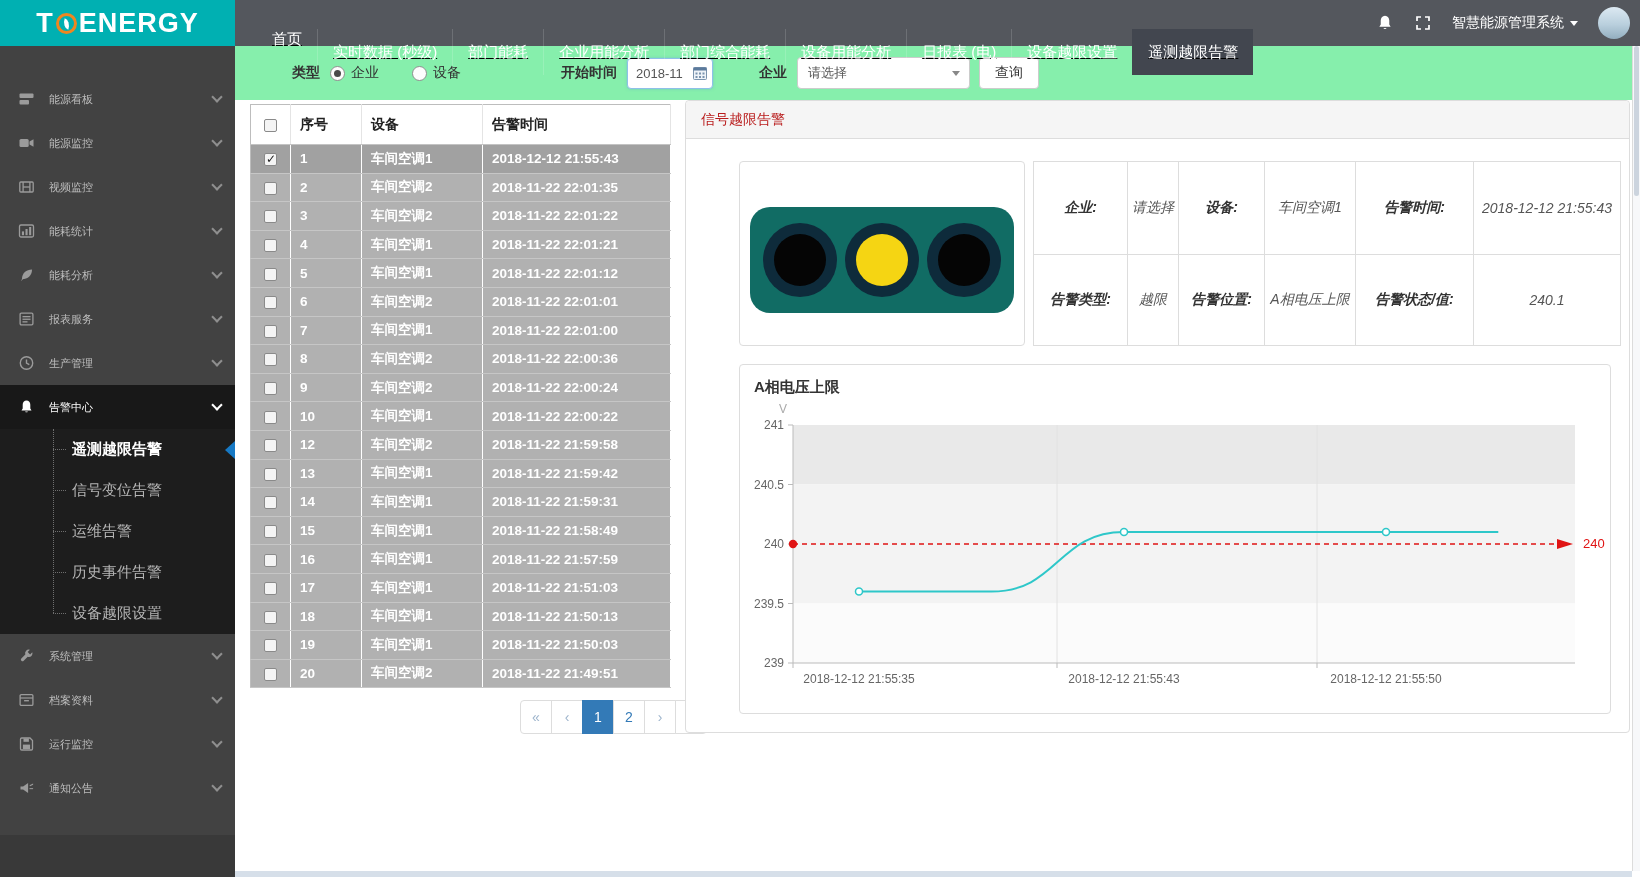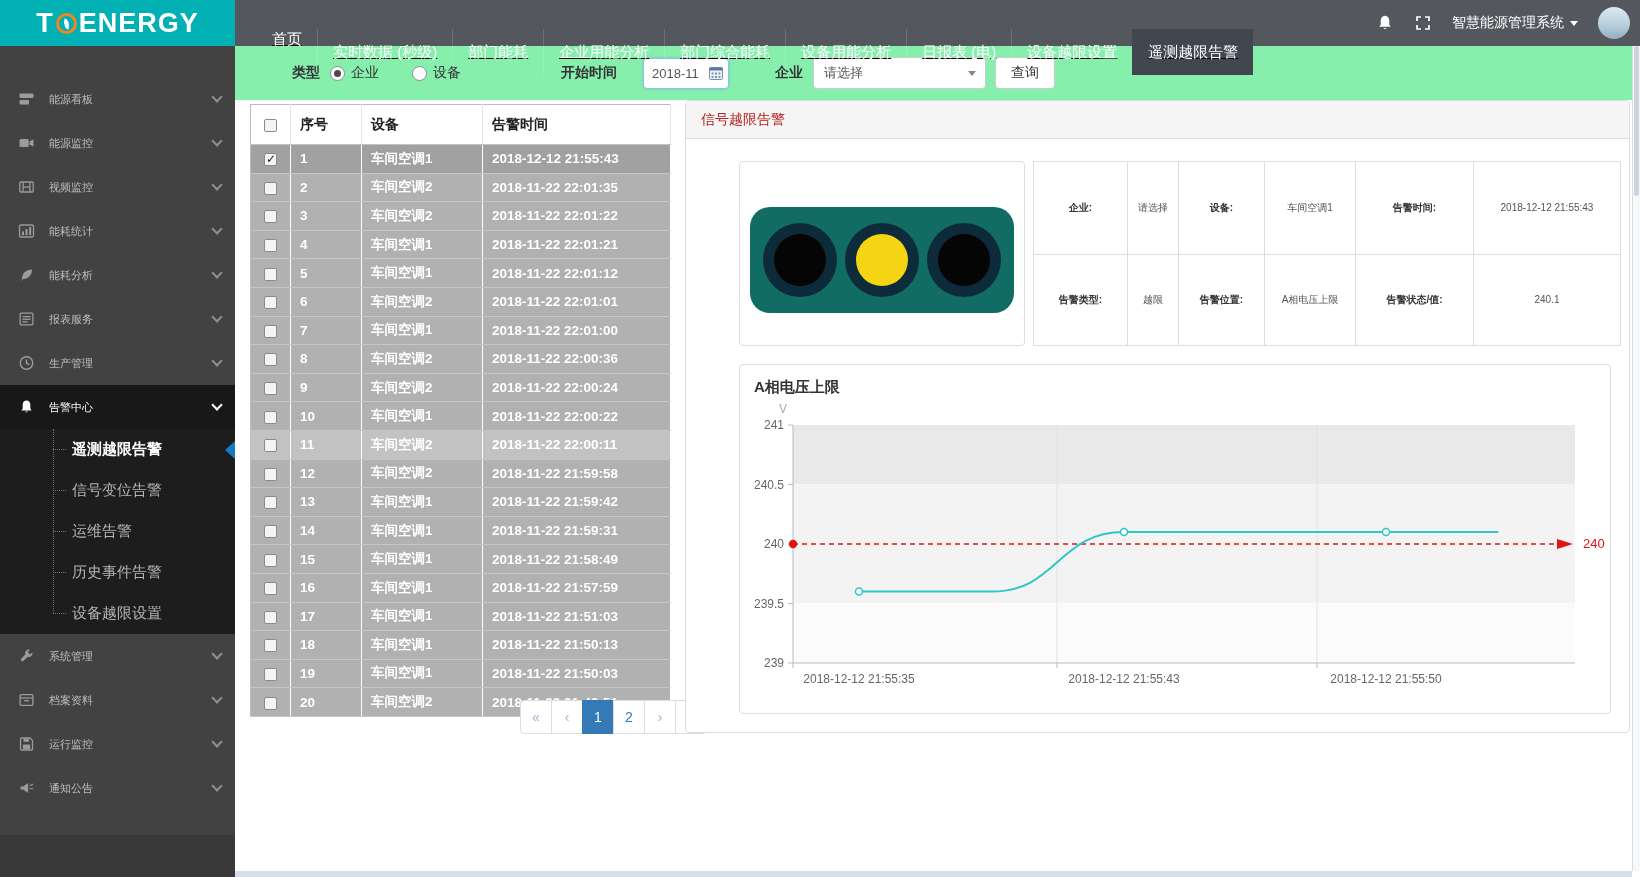--- a/index.html
+++ b/index.html
@@ -45,21 +45,21 @@
           border-top:9px solid transparent; border-bottom:9px solid transparent; border-right:10px solid #1779c4; }
 
   
   .filter-bar { position:absolute; left:235px; top:46px; right:8px; height:54px; background:#86efac;
                 display:flex; align-items:center; padding-left:57px; font-size:14px; color:#333; }
   .flabel { font-weight:bold; }
   .radio-group { display:flex; align-items:center; gap:7px; margin-left:10px; }
   .radio { width:15px; height:15px; border-radius:50%; border:1px solid #8f8f8f; background:#fdfdfd; position:relative; display:inline-block; }
   .radio.checked::after { content:""; position:absolute; left:3px; top:3px; width:7px; height:7px; border-radius:50%; background:#4a4a4a; }
   .radio-opt { display:flex; align-items:center; gap:6px; margin-right:26px; cursor:pointer; }
-  .date-wrap { margin-left:26px; position:relative;border-radius:12px; }
+  .date-wrap { margin-left:10px; position:relative;border-radius:12px; }
   .date-input { width:86px; height:31px; border:1px solid #8ec0e8; border-radius:4px; box-shadow:0 0 3px rgba(100,160,220,.5);
                 padding:0 24px 0 8px; font-size:13px; color:#555; font-family:inherit; }
   .cal-icon { position:absolute; right:6px; top:8px; }
   .select-box { margin-left:10px; width:173px; height:32px; border:1px solid #ccc; border-radius:4px; background:#fff;
                 display:flex; align-items:center; padding:0 10px; font-size:13px; color:#555; cursor:pointer; position:relative; }
   .select-box .sel-caret { position:absolute; right:9px; top:13px; width:0; height:0;
                 border-left:4px solid transparent; border-right:4px solid transparent; border-top:5px solid #888; }
   .query-btn { margin-left:9px; height:32px; padding:0 15px; background:#fff; border:1px solid #ccc; border-radius:4px;
                font-size:14px; color:#333; cursor:pointer; font-family:inherit; }
   .ml74 { margin-left:74px; } .ml56 { margin-left:46px; }
@@ -91,21 +91,21 @@
   .detail-panel { position:absolute; left:685px; top:100px; width:945px; height:633px; background:#fff;
                   border:1px solid #ddd; border-radius:4px; }
   .panel-header { height:38px; background:#f5f5f5; border-bottom:1px solid #ddd; border-radius:4px 4px 0 0;
                   display:flex; align-items:center; padding-left:15px; font-size:14px; color:#b91c1c; }
   .traffic-card { position:absolute; left:53px; top:60px; width:286px; height:185px; border:1px solid #ddd; border-radius:4px;
                   display:flex; align-items:center; justify-content:center; }
   .info-grid { position:absolute; left:347px; top:60px; width:588px; height:185px;
                display:grid; grid-template-columns:93px 51px 86px 91px 118px 1fr; grid-auto-rows:1fr;
                border:1px solid #ddd; }
   .info-cell { border-left:1px solid #ddd; border-top:1px solid #ddd; display:flex; align-items:center; justify-content:center;
-               font-size:10px; color:#555; text-align:center; padding:4px; }
+               font-size:14px; color:#555; text-align:center; padding:4px;font-style:italic; }
   .info-cell.r0 { border-top:none; } .info-cell.c0 { border-left:none; }
   .info-cell.lab { font-weight:bold; color:#333; }
   .chart-card { position:absolute; left:53px; top:263px; width:872px; height:350px; border:1px solid #ddd; border-radius:4px; }
   .chart-title { padding:13px 0 0 14px; font-size:15px; font-weight:bold; color:#333; }
   #chart-svg { display:block; }
 
   
   .vscroll { position:absolute; top:46px; right:0; width:8px; bottom:6px; background:#f7f8fa; border-left:1px solid #dcdcdc; }
   .vscroll .thumb { position:absolute; top:0; left:1px; width:5px; height:150px; background:#ccd4de; border-radius:3px; }
   .hscroll { position:absolute; left:235px; right:8px; bottom:0; height:6px; background:#d6dfe9; }
@@ -405,26 +405,20 @@
             <td>9</td>
             <td>车间空调2</td>
             <td>2018-11-22 22:00:24</td>
           </tr>
           <tr class="">
             <td class="cb"><span class="checkbox"></span></td>
             <td>10</td>
             <td>车间空调1</td>
             <td>2018-11-22 22:00:22</td>
           </tr>
-          <tr class=" highlight">
-            <td class="cb"><span class="checkbox"></span></td>
-            <td>11</td>
-            <td>车间空调2</td>
-            <td>2018-11-22 22:00:11</td>
-          </tr>
           <tr class="">
             <td class="cb"><span class="checkbox"></span></td>
             <td>12</td>
             <td>车间空调2</td>
             <td>2018-11-22 21:59:58</td>
           </tr>
           <tr class="">
             <td class="cb"><span class="checkbox"></span></td>
             <td>13</td>
             <td>车间空调1</td>

